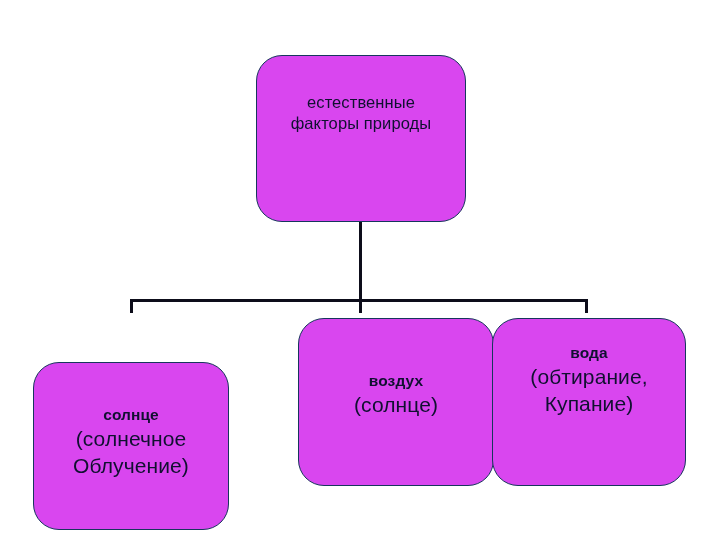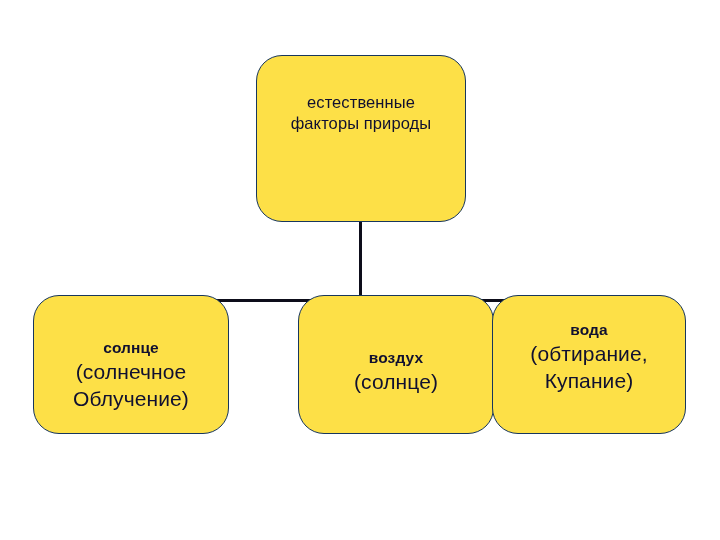--- a/index.html
+++ b/index.html
@@ -55,21 +55,21 @@
     left: 585px;
     top: 299px;
     width: 3px;
     height: 14px;
   }
 
   
   .node {
     position: absolute;
     box-sizing: border-box;
-    background: #fde047;
+    background: #d946ef;
     border: 1.4px solid #17365d;
     border-radius: 26px;
     display: flex;
     flex-direction: column;
     align-items: center;
     justify-content: center;
     color: #101030;
     text-align: left;
     line-height: 1.30;
   }
@@ -82,24 +82,24 @@
     justify-content: flex-start;
     padding-top: 36px;
   }
   .node-root .node-line {
     font-size: 16.5px;
     font-weight: 400;
     letter-spacing: 0.1px;
   }
 
   .node-child {
-    top: 295px;
-    height: 139px;
+    top: 318px;
+    height: 168px;
   }
-  .node-sun   { left: 33px;  width: 196px; }
+  .node-sun   { left: 33px;  width: 196px; margin-top: 44px; }
   .node-air   { left: 262px; width: 196px; margin-left: 36px; }
   .node-water { left: 492px; width: 194px; }
 
   .node-title {
     font-size: 15.5px;
     font-weight: 700;
     letter-spacing: 0.1px;
   }
   .node-line {
     font-size: 21px;

